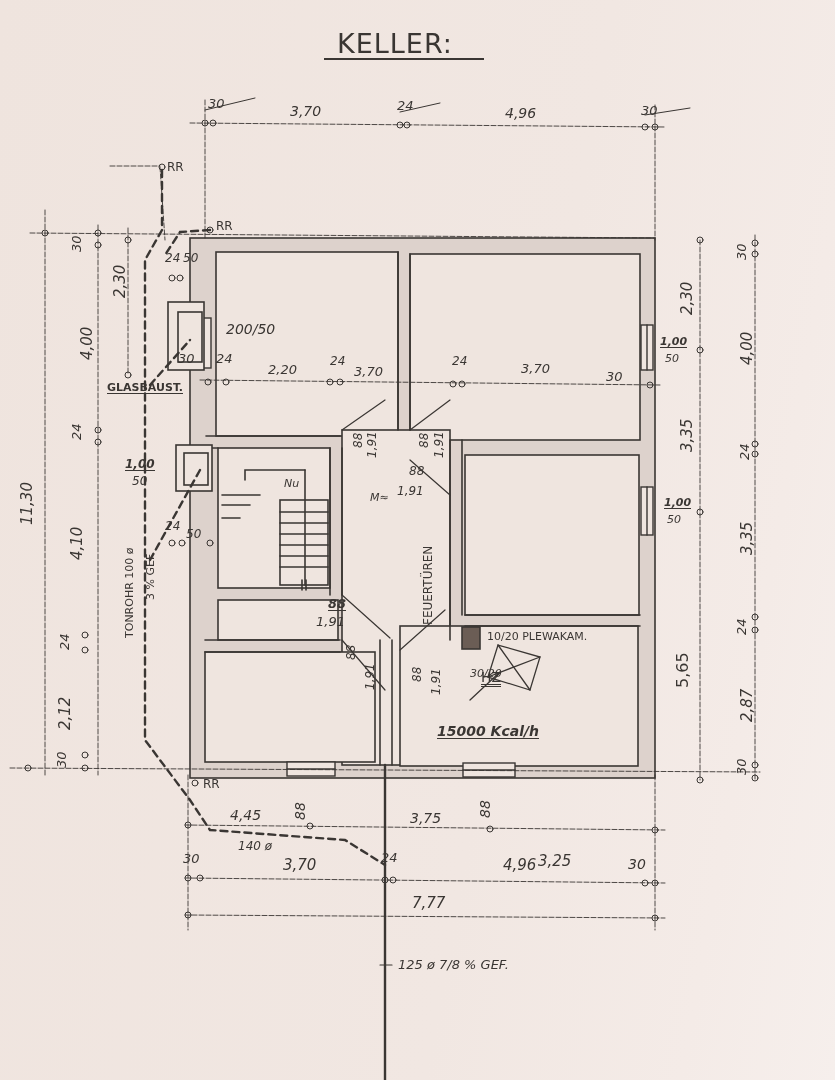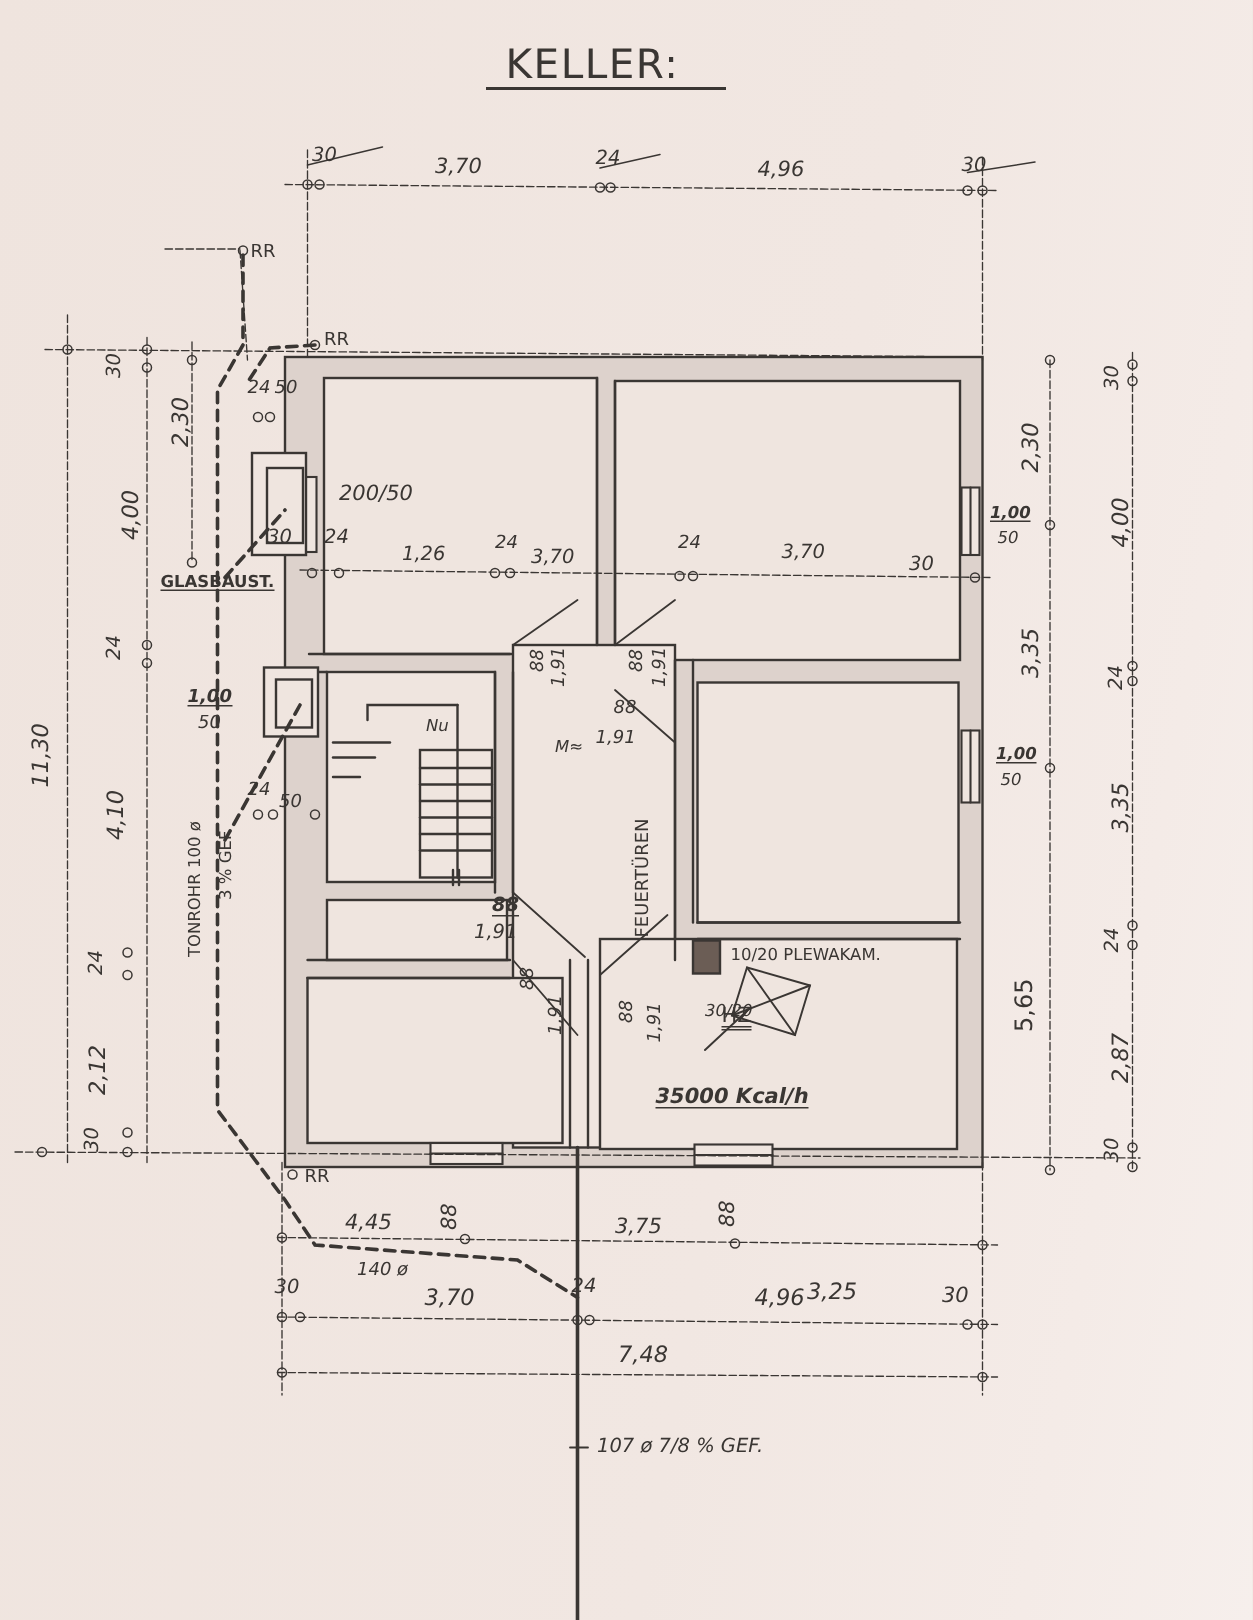--- a/index.html
+++ b/index.html
@@ -221,21 +221,21 @@
 <div class="lbl s12" style="left:216px;top:220px;font-style:normal">RR</div>
 <div class="lbl s12" style="left:203px;top:778px;font-style:normal">RR</div>
 
 <div class="lbl s12" style="left:165px;top:252px">24</div>
 <div class="lbl s12" style="left:183px;top:252px">50</div>
 <div class="lbl s14" style="left:226px;top:322px">200/50</div>
 <div class="lbl s13" style="left:178px;top:352px">30</div>
 <div class="lbl s13" style="left:216px;top:352px">24</div>
 <div class="lbl s11 ul" style="left:107px;top:382px;font-style:normal">GLASBAUST.</div>
 
-<div class="lbl s13" style="left:268px;top:363px">1,26</div>
+<div class="lbl s13" style="left:268px;top:363px">2,20</div>
 <div class="lbl s12" style="left:330px;top:355px">24</div>
 <div class="lbl s13" style="left:354px;top:365px">3,70</div>
 <div class="lbl s12" style="left:452px;top:355px">24</div>
 <div class="lbl s13" style="left:521px;top:362px">3,70</div>
 <div class="lbl s13" style="left:606px;top:370px">30</div>
 
 <div class="lbl s12 rot" style="left:352px;top:448px">88</div>
 <div class="lbl s12 rot" style="left:366px;top:458px">1,91</div>
 <div class="lbl s12 rot" style="left:418px;top:448px">88</div>
 <div class="lbl s12 rot" style="left:433px;top:458px">1,91</div>
@@ -280,30 +280,30 @@
 <div class="lbl s15 rot" style="left:740px;top:365px">4,00</div>
 <div class="lbl s13 rot" style="left:738px;top:460px">24</div>
 <div class="lbl s15 rot" style="left:740px;top:555px">3,35</div>
 <div class="lbl s13 rot" style="left:735px;top:635px">24</div>
 <div class="lbl s15 rot" style="left:740px;top:722px">2,87</div>
 <div class="lbl s13 rot" style="left:735px;top:775px">30</div>
 
 <div class="lbl s11" style="left:487px;top:631px;font-style:normal">10/20 PLEWAKAM.</div>
 <div class="lbl s11" style="left:470px;top:668px">30/20</div>
 <div class="lbl s14 dul" style="left:481px;top:670px;font-style:normal">HZ</div>
-<div class="lbl s14 ul" style="left:437px;top:724px">35000 Kcal/h</div>
+<div class="lbl s14 ul" style="left:437px;top:724px">15000 Kcal/h</div>
 
 <div class="lbl s14" style="left:230px;top:808px">4,45</div>
 <div class="lbl s14 rot" style="left:293px;top:820px">88</div>
 <div class="lbl s14" style="left:410px;top:811px">3,75</div>
 <div class="lbl s14 rot" style="left:478px;top:818px">88</div>
 <div class="lbl s15" style="left:538px;top:854px">3,25</div>
 <div class="lbl s12" style="left:238px;top:840px">140 ø</div>
 
 <div class="lbl s13" style="left:183px;top:852px">30</div>
 <div class="lbl s15" style="left:283px;top:858px">3,70</div>
 <div class="lbl s13" style="left:381px;top:851px">24</div>
 <div class="lbl s15" style="left:503px;top:858px">4,96</div>
 <div class="lbl s14" style="left:628px;top:857px">30</div>
 
-<div class="lbl s15" style="left:412px;top:896px">7,48</div>
-
-<div class="lbl s13" style="left:398px;top:958px">107 ø  7/8 %  GEF.</div>
+<div class="lbl s15" style="left:412px;top:896px">7,77</div>
+
+<div class="lbl s13" style="left:398px;top:958px">125 ø  7/8 %  GEF.</div>
 
 </body></html>

